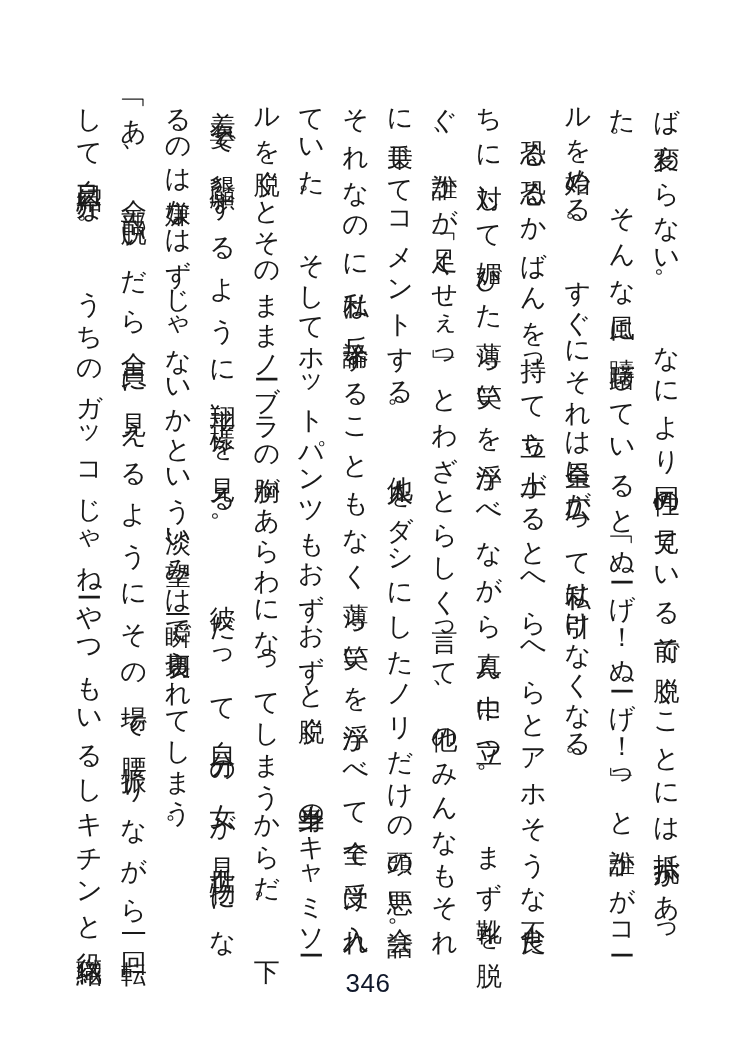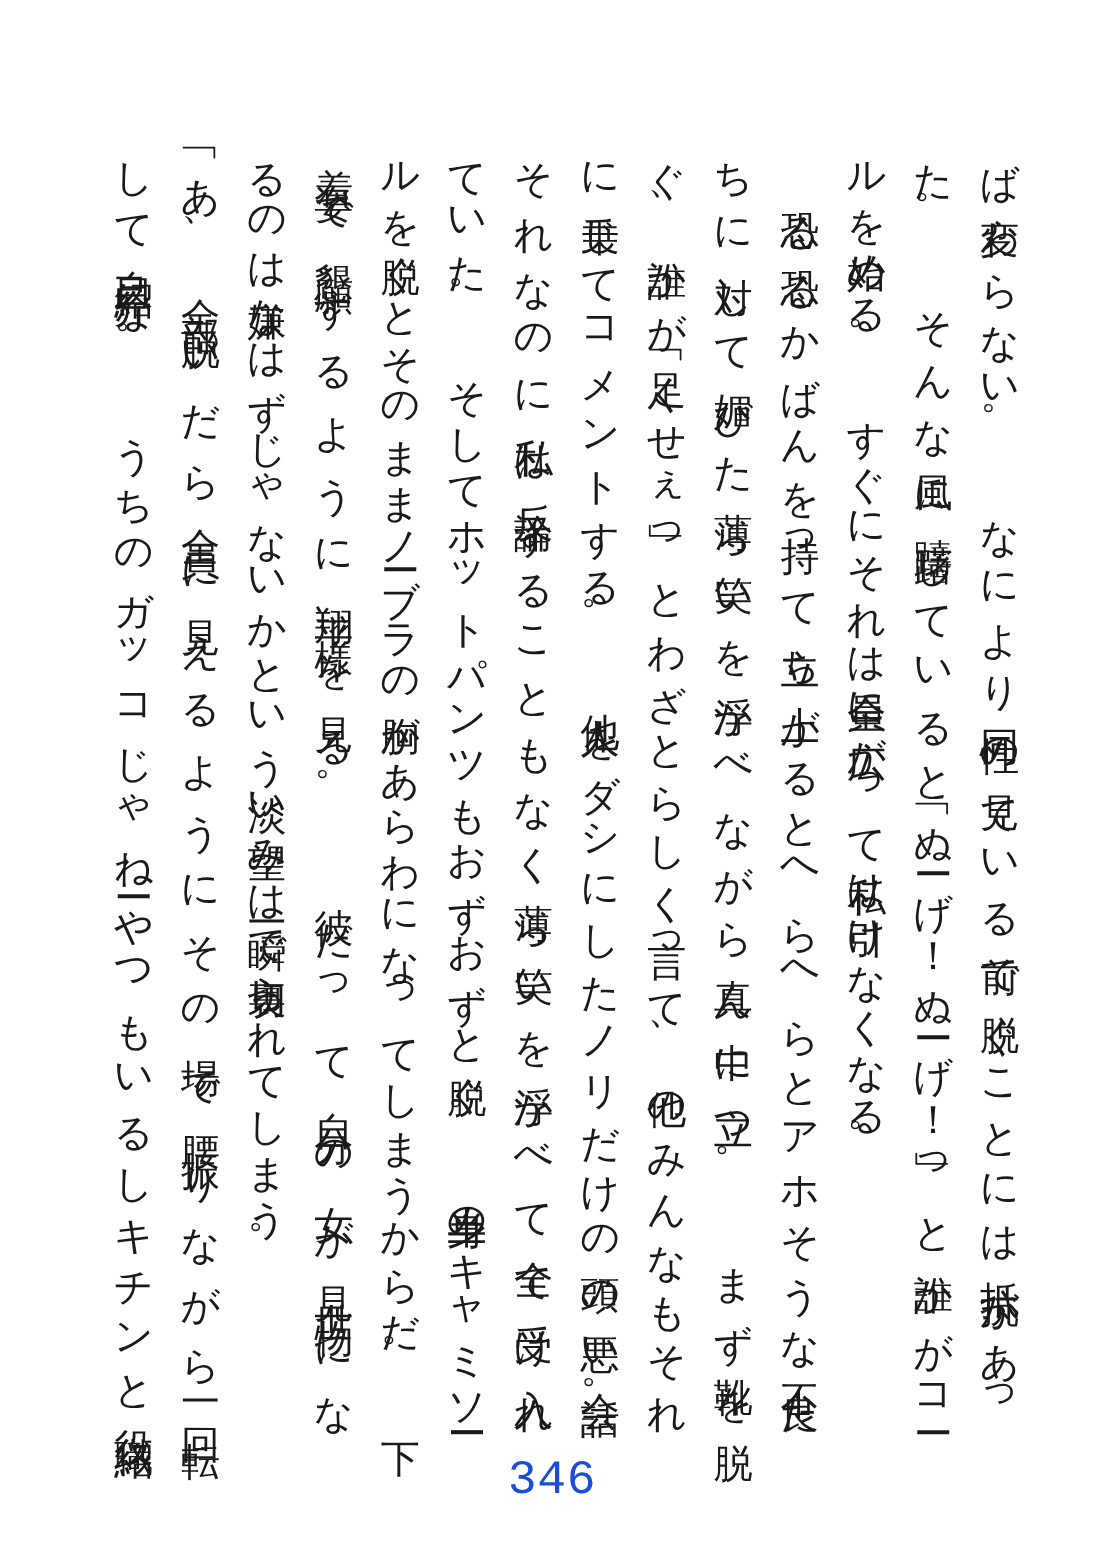--- a/index.html
+++ b/index.html
@@ -35,24 +35,24 @@
   }
   .tline.pend {
     text-align-last: start;
   }
   .pagenum {
     position: absolute;
     top: 968px;
     left: 0;
     width: 736px;
     text-align: center;
-    font-size: 32px;
+    font-size: 26px;
     letter-spacing: 0.5px;
-    color: #1d4ed8;
-    font-family: Liberation Mono, monospace;
+    color: #0f172a;
+    font-family: Liberation Sans, sans-serif;
   }
 </style>
 </head>
 <body>
 
 <div class="page">
   <div class="vtext">
     <div class="tline">ば変わらない。　なにより同性の見ている前で脱ぐことには抵抗があっ</div>
     <div class="tline">た。　そんな風に躊躇していると「ぬーげ！ぬーげ！」っと誰かがコー</div>
     <div class="tline pend">ルを始める。　すぐにそれは全員に広がって私は引けなくなる。</div>

